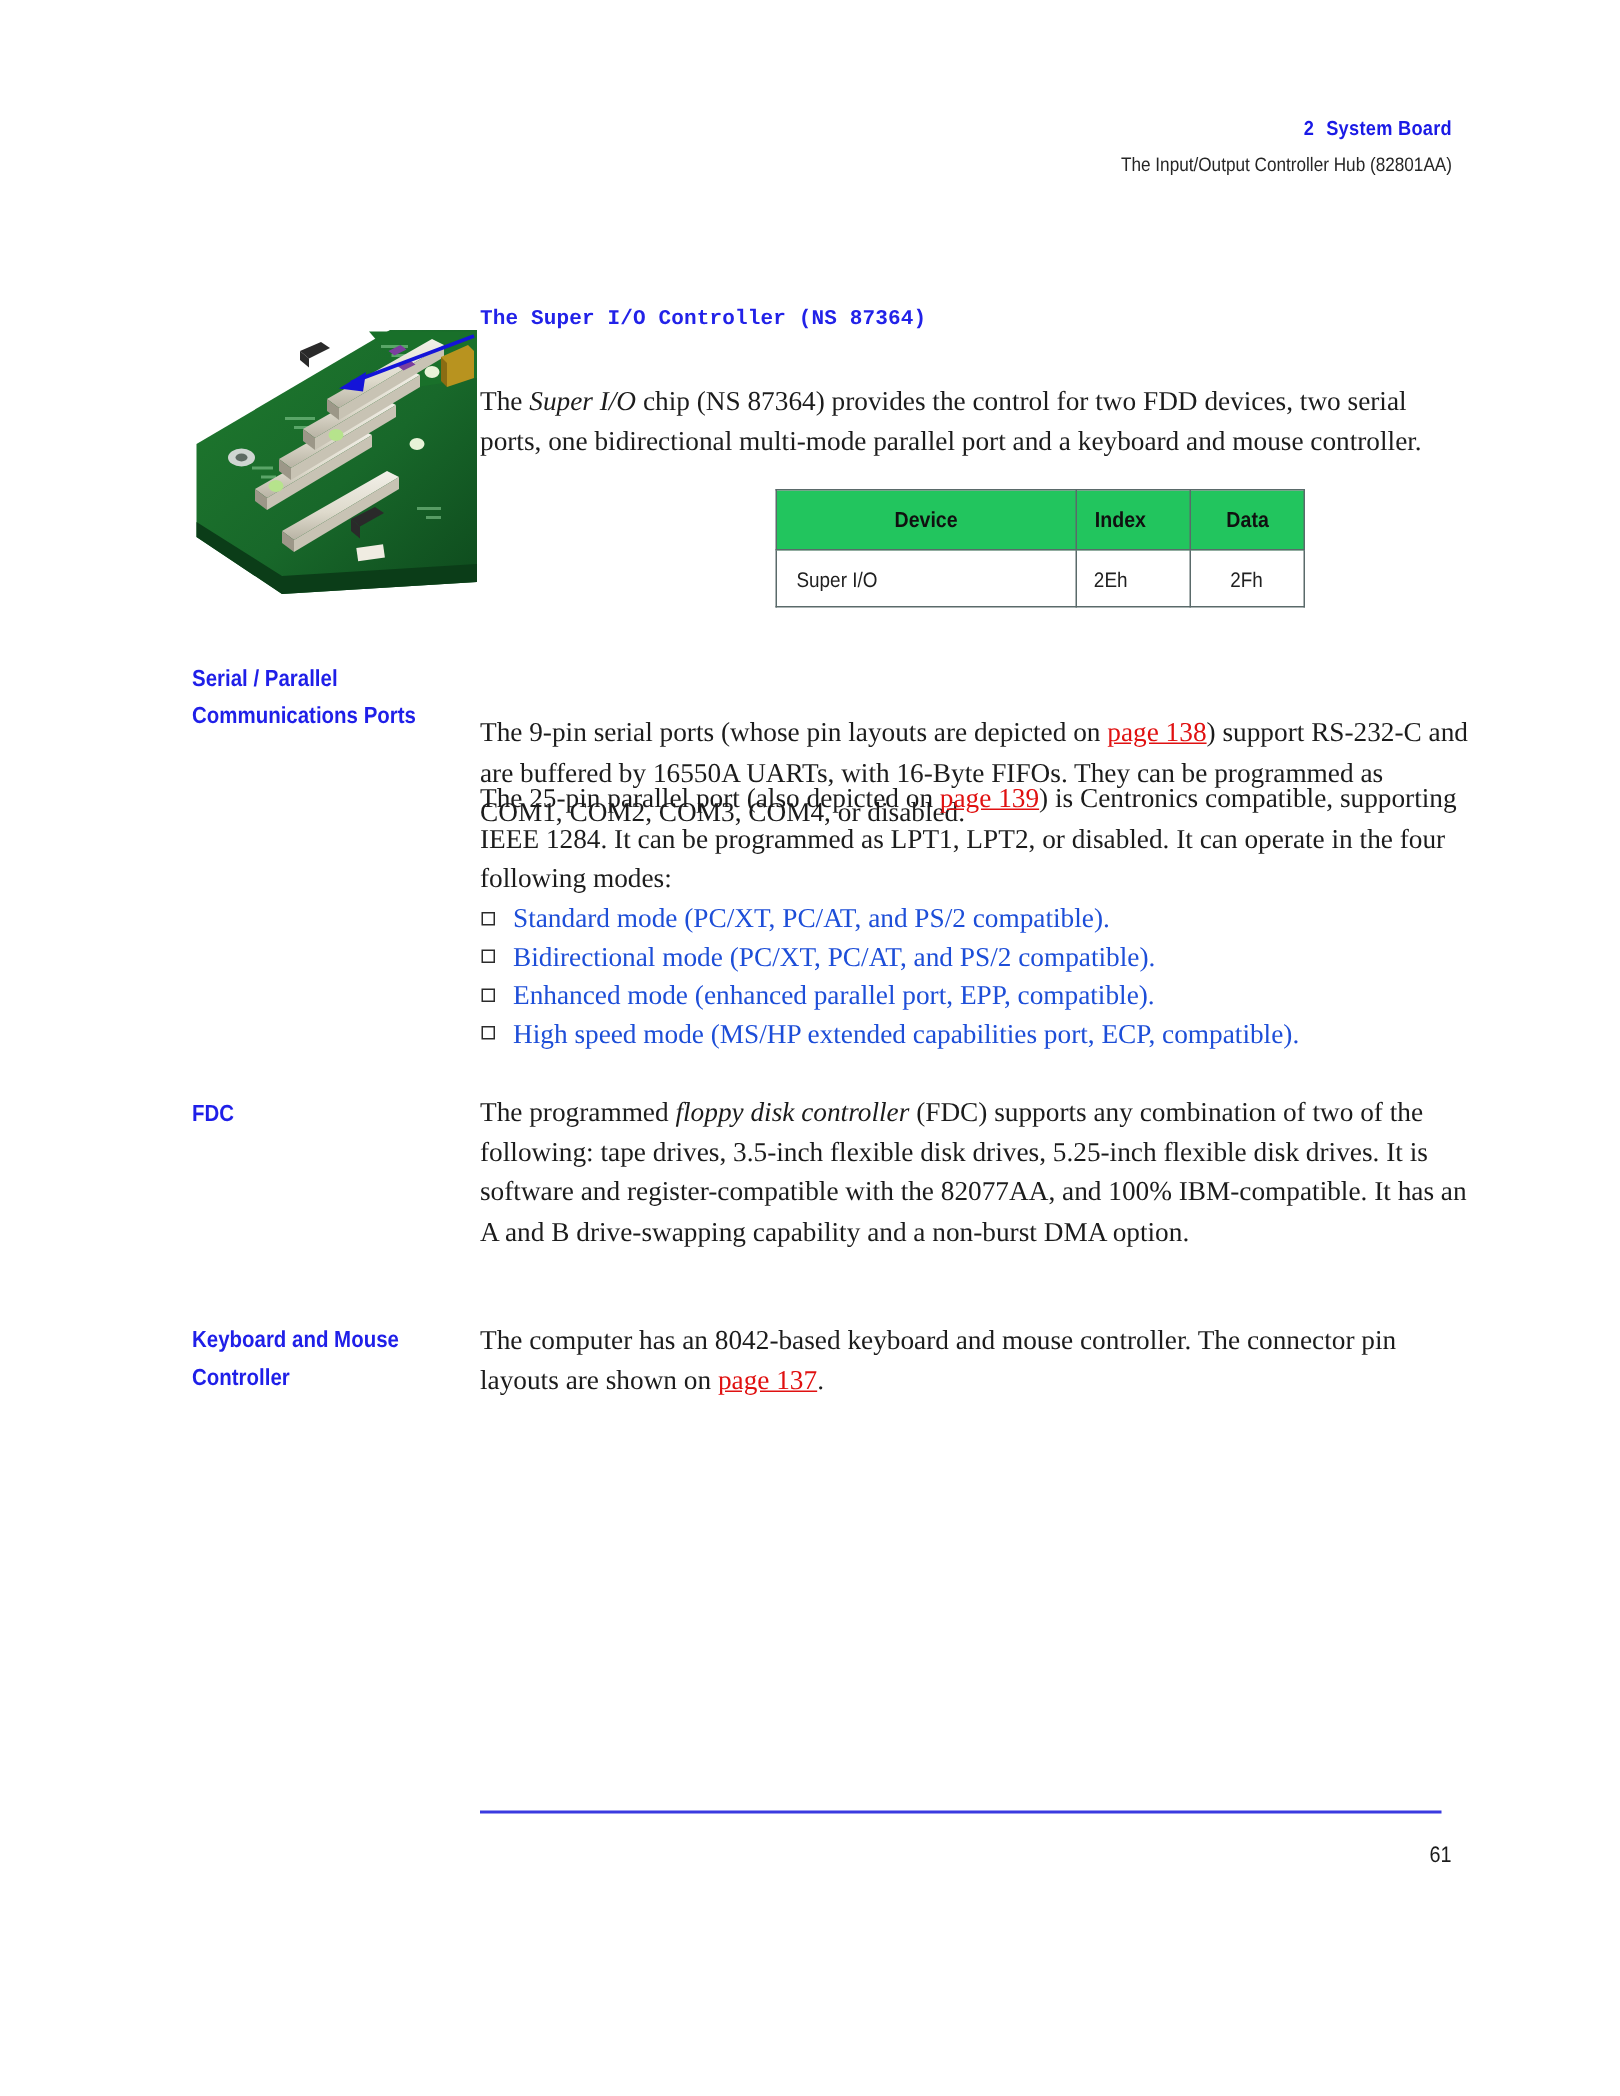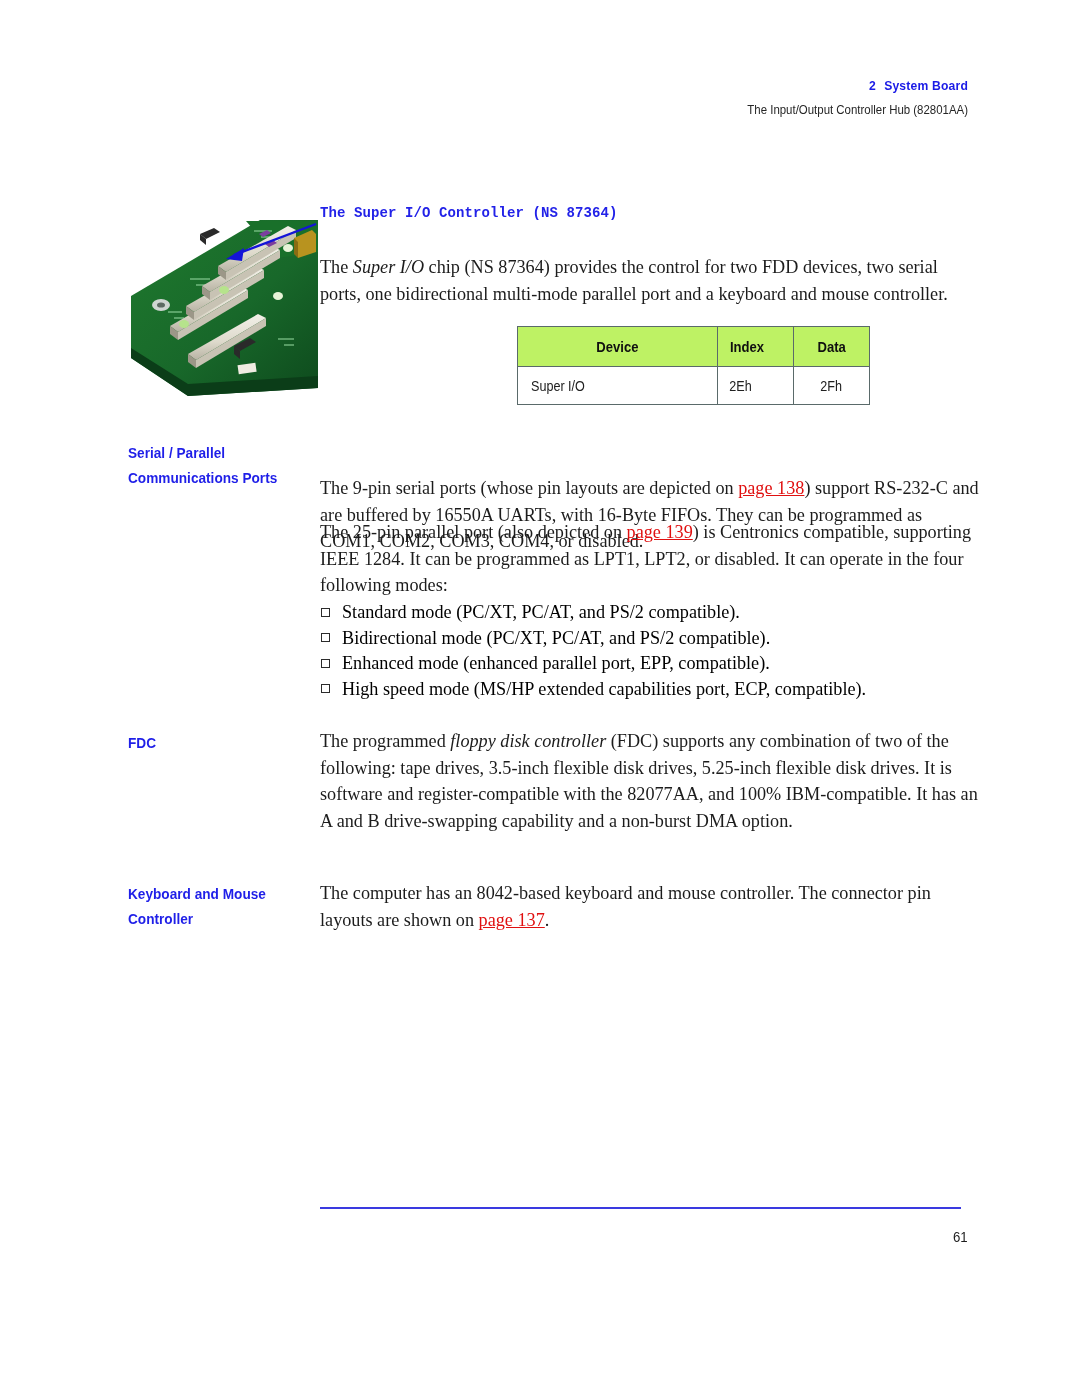--- a/index.html
+++ b/index.html
@@ -131,21 +131,21 @@
 
   
   .mode-list {
     position: absolute;
     left: 320px;
     width: 660px;
     top: 600px;
     font-family: "Liberation Serif", serif;
     font-size: 18.2px;
     line-height: 25.6px;
-    color: #000000;
+    color: #1d4ed8;
     list-style: none;
     margin: 0;
     padding: 0;
   }
   .mode-list li {
     position: relative;
     padding-left: 22px;
     white-space: nowrap;
   }
   .mode-bullet {
@@ -166,21 +166,21 @@
     width: 352px;
     border-collapse: collapse;
     table-layout: fixed;
   }
   .reg-table th,
   .reg-table td {
     border: 1.2px solid #5a6a6a;
     box-sizing: border-box;
   }
   .reg-table th {
-    background: #bef264;
+    background: #22c55e;
     font-family: "Liberation Sans", sans-serif;
     font-weight: bold;
     font-size: 14.5px;
     color: #101010;
     height: 40px;
     padding: 0 10px;
   }
   .reg-table td {
     background: #ffffff;
     font-family: "Liberation Sans", sans-serif;

